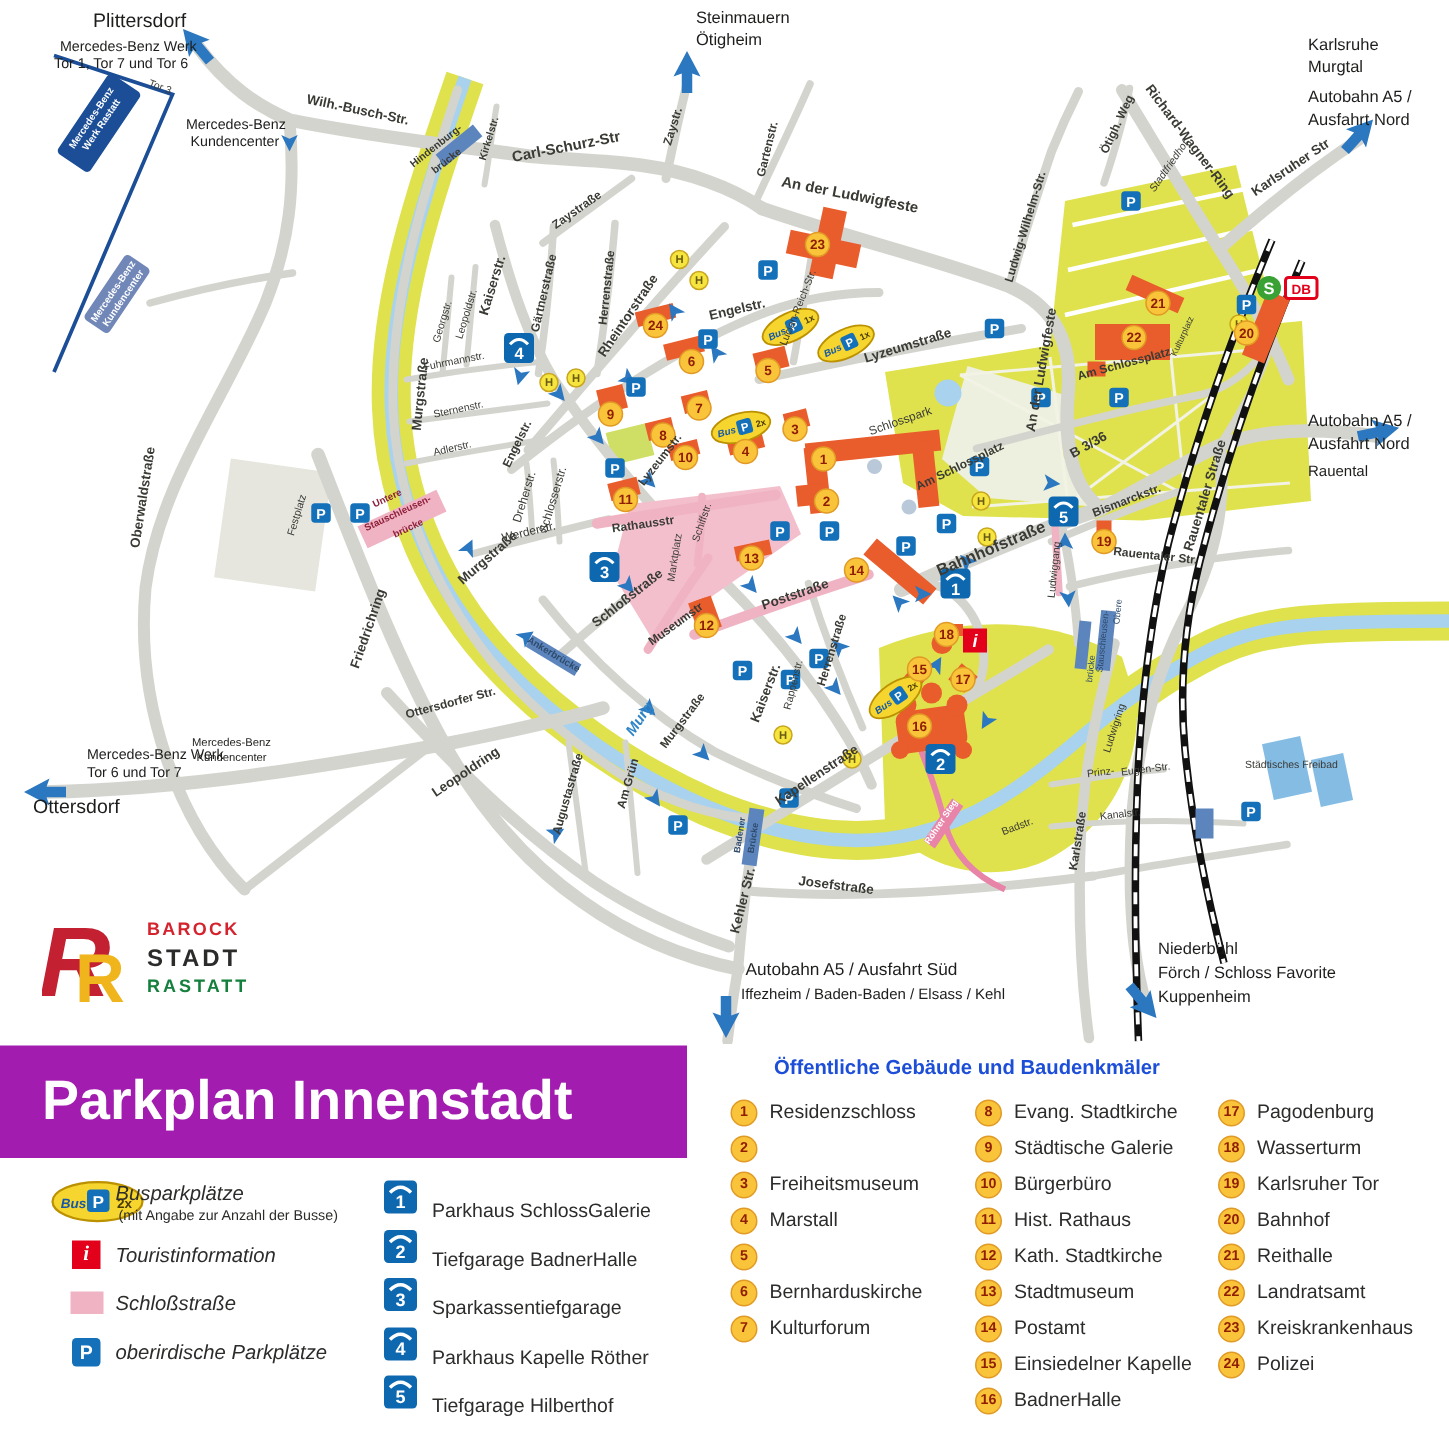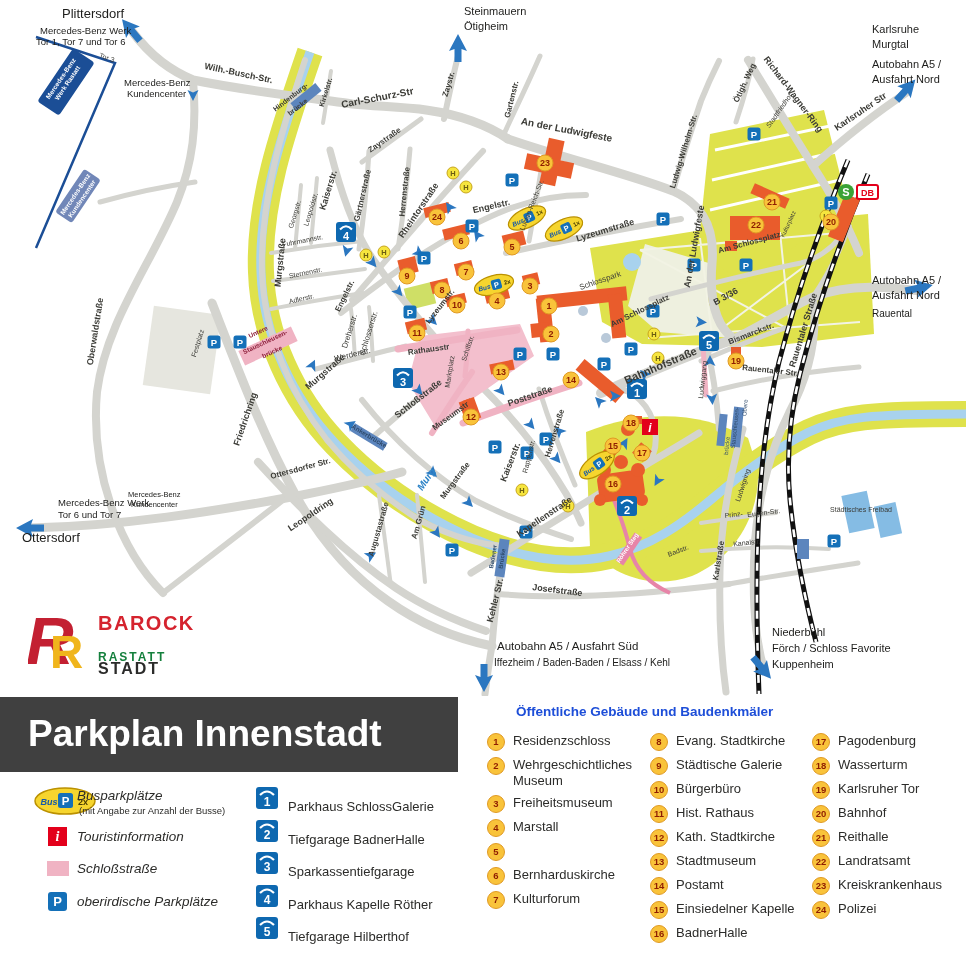--- a/index.html
+++ b/index.html
@@ -8,28 +8,28 @@
   svg text{font-family:"Liberation Sans",sans-serif;}
   .rd{fill:none;stroke:#d4d4cf;stroke-linecap:round;stroke-linejoin:round;}
   .prd{fill:none;stroke:#f0b3c3;stroke-linecap:round;stroke-linejoin:round;}
   .rail-b{fill:none;stroke:#111;stroke-width:5;}
   .rail-w{fill:none;stroke:#fff;stroke-width:2.6;stroke-dasharray:8 8;}
   .parkdeco{stroke:#f2f3e4;stroke-width:2;fill:none;}
   #map-wrap{position:absolute;left:0;top:0;width:966px;height:696px;}
   
   #logo{position:absolute;left:28px;top:604px;width:230px;height:78px;}
   #logo .mark{position:absolute;left:0;top:6px;width:62px;height:64px;}
-  #logo .l1{position:absolute;left:70px;top:8px;font-size:20px;font-weight:bold;
+  #logo .l1{position:absolute;left:70px;top:8px;font-size:12px;font-weight:bold;
             letter-spacing:1.5px;color:#d5232e;}
   #logo .l2{position:absolute;left:70px;top:27px;font-size:16px;font-weight:bold;
-            letter-spacing:2px;color:#2b2b2a;margin-top:29px;}
+            letter-spacing:2px;color:#2b2b2a;}
   #logo .l3{position:absolute;left:70px;top:46px;font-size:12px;font-weight:bold;
             letter-spacing:2px;color:#15803d;}
   
-  #banner{position:absolute;left:0;top:697px;width:458px;height:75px;background:#404040;}
+  #banner{position:absolute;left:0;top:697px;width:458px;height:75px;background:#a21caf;}
   #banner span{position:absolute;left:28px;top:16px;font-size:37px;font-weight:bold;color:#fff;}
   
   .lg-row{position:absolute;font-size:13.5px;color:#2c2c2a;font-style:italic;}
   .lg-sub{position:absolute;font-size:9.5px;color:#2c2c2a;}
   .pinkswatch{position:absolute;width:22px;height:15px;background:#f0b3c3;}
   .p-ic{position:absolute;width:19px;height:19px;background:#1470b8;border-radius:3px;
         color:#fff;font-weight:bold;font-size:13px;text-align:center;line-height:19px;}
   .i-ic{position:absolute;width:19px;height:19px;background:#e3001b;color:#fff;
         font-weight:bold;font-size:14px;text-align:center;line-height:19px;
         font-family:"Liberation Serif",serif;font-style:italic;}
@@ -712,21 +712,20 @@
   </div>
 
 <div id="bl-title">Öffentliche Gebäude und Baudenkmäler</div>
 <div class="bl-col" id="bl-col1" style="left:487px;width:162px">
     <div class="bl-item">
       <span class="num">1</span>
       <span>Residenzschloss</span>
     </div>
     <div class="bl-item">
       <span class="num">2</span>
-      <span>Wehrgeschichtliches Museum</span>
     </div>
     <div class="bl-item">
       <span class="num">3</span>
       <span>Freiheitsmuseum</span>
     </div>
     <div class="bl-item">
       <span class="num">4</span>
       <span>Marstall</span>
     </div>
     <div class="bl-item">

